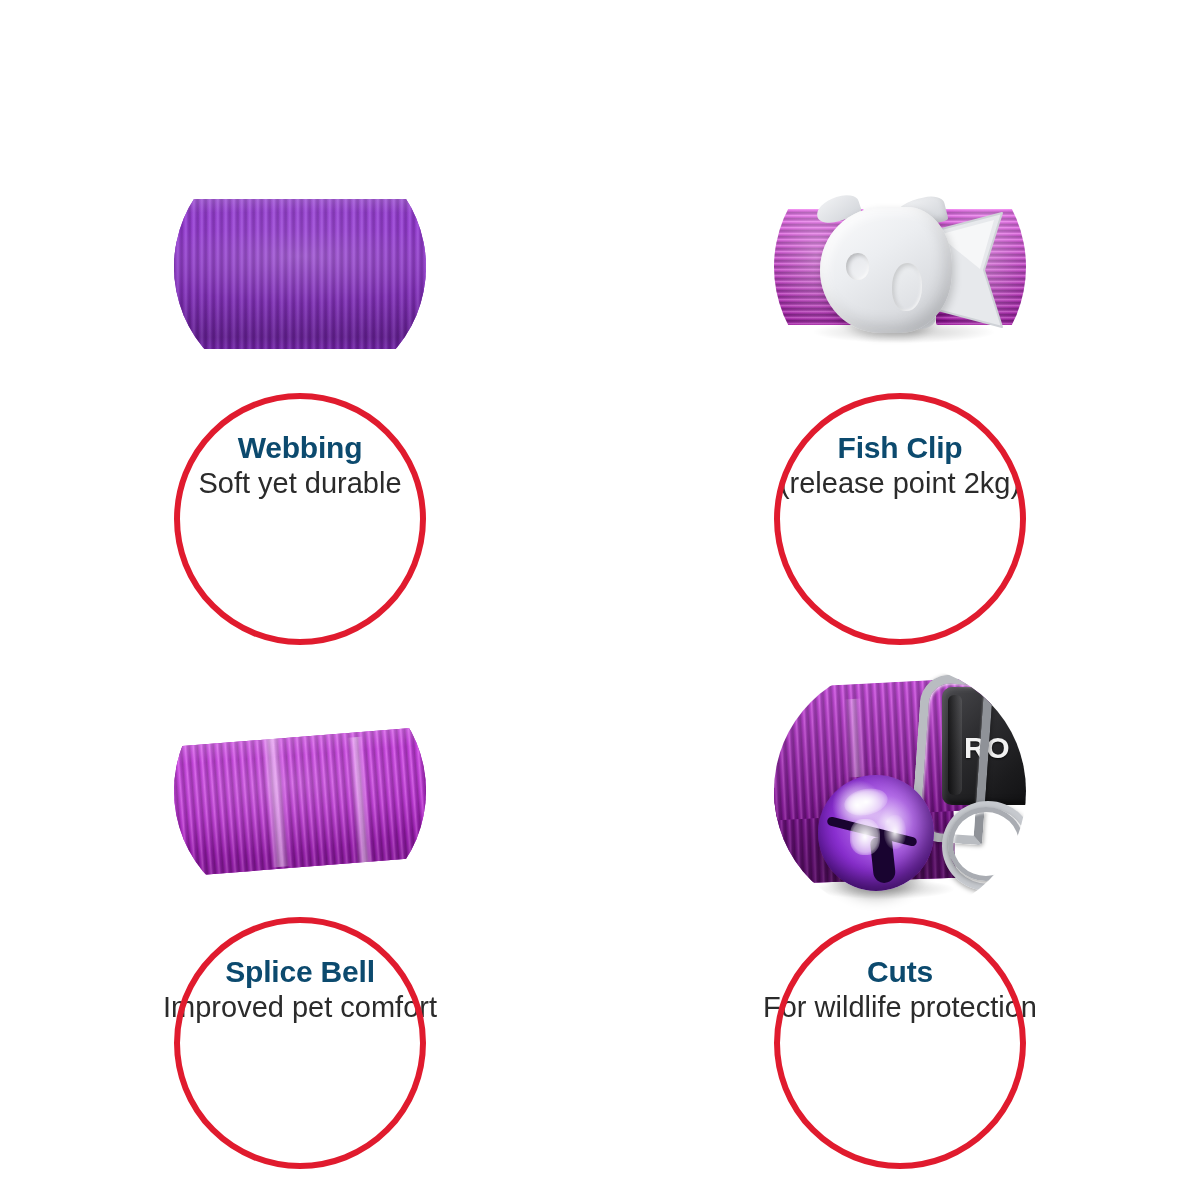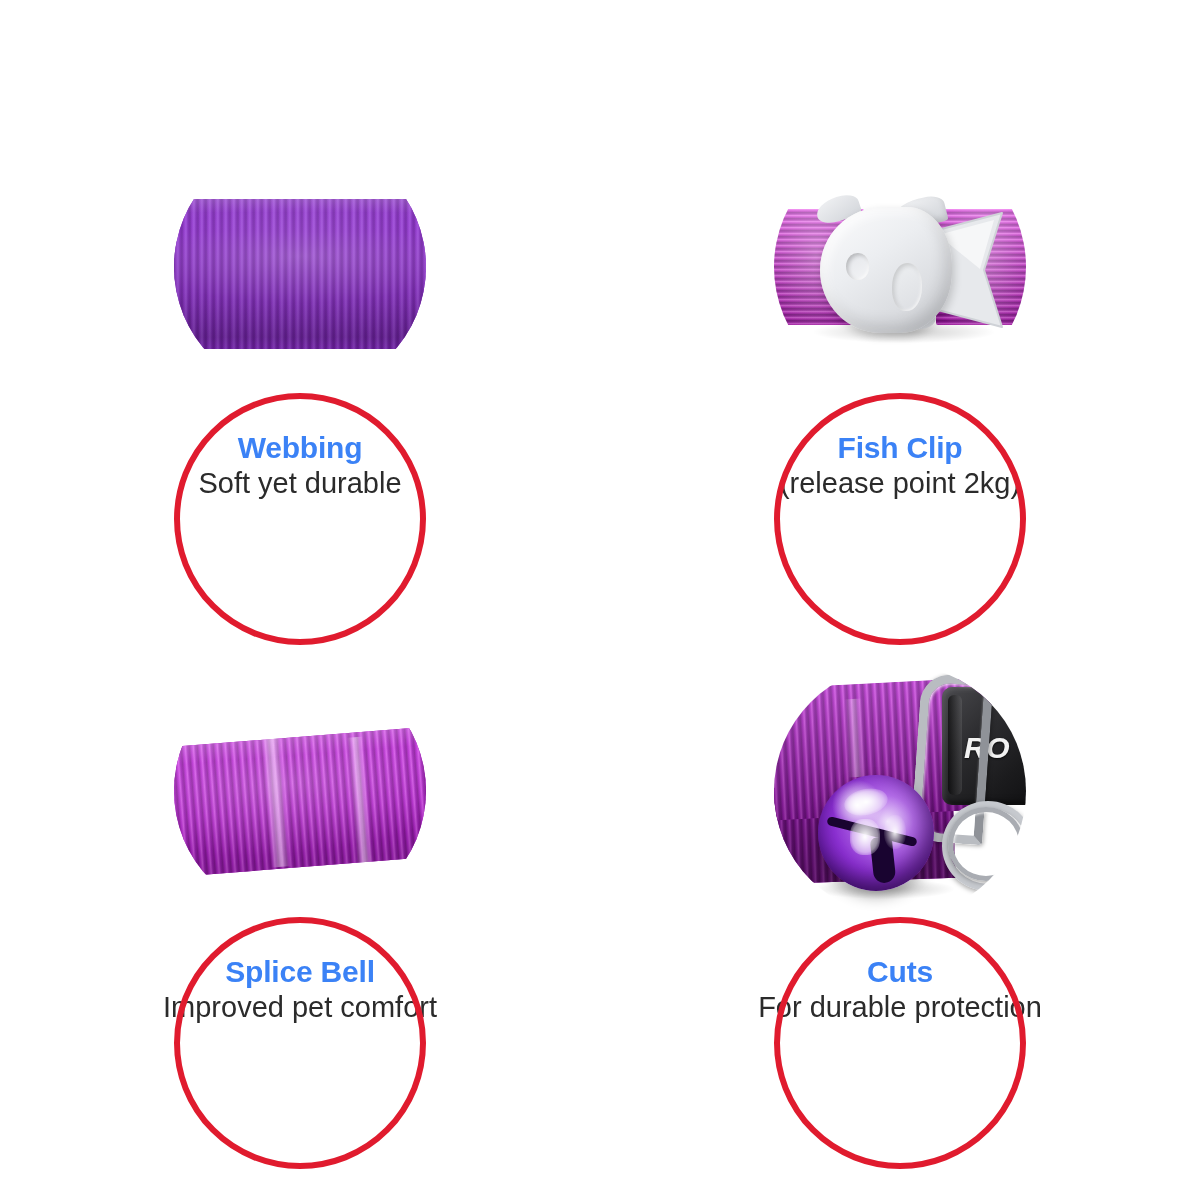--- a/index.html
+++ b/index.html
@@ -33,21 +33,20 @@
 
   
   .medallion {
     position: relative;
     width: 252px;
     height: 252px;
     border-radius: 50%;
     background: #ffffff;
     overflow: hidden;
     box-sizing: border-box;
-    font-style: italic;
   }
   .medallion-ring {
     position: absolute;
     width: 252px;
     height: 252px;
     border-radius: 50%;
     border: 6px solid #e01b2e;
     box-sizing: border-box;
     pointer-events: none;
     z-index: 40;
@@ -67,21 +66,21 @@
   .caption {
     text-align: center;
     width: 560px;
   }
   .cap-title {
     font-size: 30px;
     font-weight: bold;
     letter-spacing: -0.2px;
     margin-top: 38px;
     line-height: 1.1;
-    color: #3b82f6;
+    color: #0c4a6e;
   }
   .cap-sub {
     font-size: 29px;
     font-weight: normal;
     line-height: 1.33;
     color: #2b2b2b;
   }
   .cap-sub .line { display: block; }
 
   
@@ -546,18 +545,18 @@
           <div class="bell-hl-1"></div>
           <div class="bell-hl-2"></div>
           <div class="bell-hl-3"></div>
         </div>
       </div>
       <div class="medallion-ring"></div>
     </div>
     <div class="caption">
       <div class="cap-title">Cuts</div>
       <div class="cap-sub">
-        <span class="line">For durable protection</span>
+        <span class="line">For wildlife protection</span>
       </div>
     </div>
   </div>
 
 </div>
 
 </body></html>

